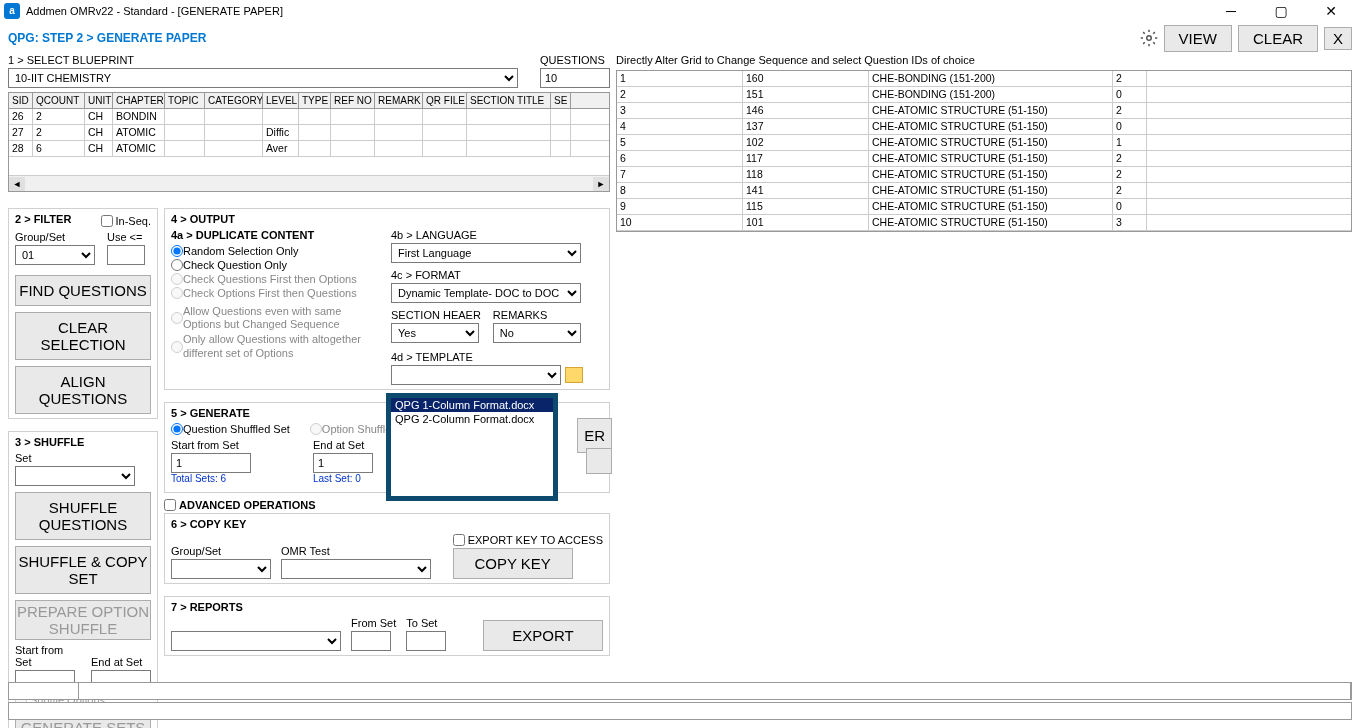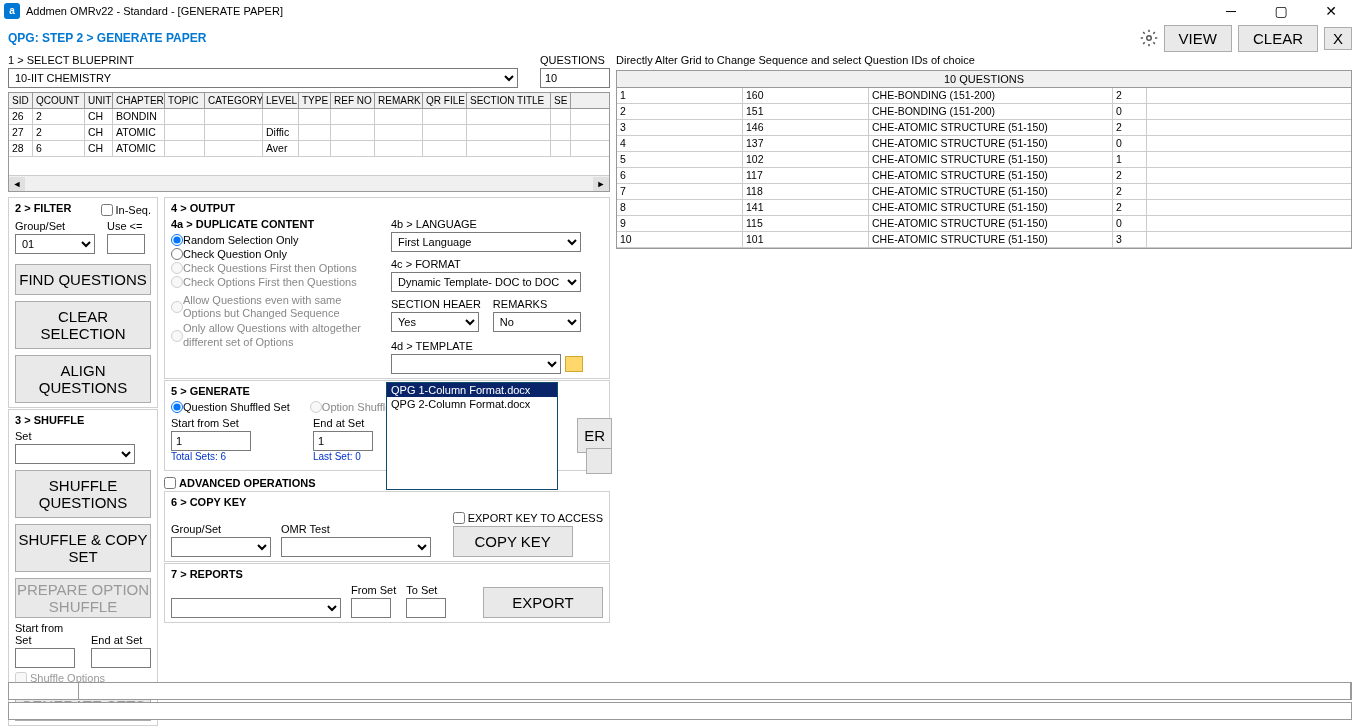--- a/index.html
+++ b/index.html
@@ -23,29 +23,29 @@
 .select { border: 1px solid #7a7a7a; height: 20px; background: #fff; font-size: 11px; padding: 0 2px; }
 .row { display: flex; gap: 12px; align-items: flex-end; margin-bottom: 4px; }
 .col { display: flex; flex-direction: column; }
 .grid { border: 1px solid #999; background: #fff; }
 .grid-header { display: flex; background: #f0f0f0; border-bottom: 1px solid #999; }
 .grid-header .cell { border-right: 1px solid #999; padding: 2px 3px; font-size: 10px; overflow: hidden; white-space: nowrap; }
 .grid-row { display: flex; border-bottom: 1px solid #ccc; }
 .grid-row .cell { border-right: 1px solid #ccc; padding: 1px 3px; font-size: 10.5px; overflow: hidden; white-space: nowrap; height:15px; }
 .scroller { height: 16px; background: #f0f0f0; border-top: 1px solid #ccc; position: relative; display:flex; align-items:center; }
 .scroller .arrow { width: 16px; height: 14px; background: #e0e0e0; text-align:center; font-size:9px; line-height:14px;}
-.panel { border: 1px solid #d0d0d0; padding: 4px 6px; margin-top: 1px; }
+.panel { border: 1px solid #d0d0d0; padding: 4px 6px; margin-top: 12px; }
 .panel-title { font-weight: bold; font-size: 11px; margin-bottom: 4px; }
 .checkbox { display: flex; align-items: center; gap: 3px; font-size: 11px; }
 .checkbox input { width: 12px; height: 12px; }
 .radio { display: flex; align-items: center; gap: 0; font-size: 11px; margin-bottom: 2px; }
 .radio input { width: 12px; height: 12px; }
 .radio.disabled { color: #888; }
 .lbl-blue { color: #0033cc; font-size: 10px; }
-.dropdown-open { position: absolute; background: #fff; border: 1px solid #0c4a6e; z-index: 100; width: 172px; }
+.dropdown-open { position: absolute; background: #fff; border: 5px solid #0c4a6e; z-index: 100; width: 172px; }
 .dropdown-open .opt { padding: 1px 4px; font-size: 11px; }
 .dropdown-open .opt.sel { background: #0a246a; color: #fff; }
 .folder-icon { width:18px; height:16px; background:#ffd86b; border:1px solid #d4a732; display:inline-block; vertical-align:middle; margin-left:4px;}
 .status-dots { color:#c00; font-size:12px; padding:2px 8px;}
 .bottombars { position:absolute; bottom:8px; left:8px; right:8px; }
 .bar { border:1px solid #999; height:18px; background:#fff; margin-top:2px; display:flex;}
 .bar .seg { border-right:1px solid #999; height:100%; }
 </style>
 </head>
 <body>
@@ -340,21 +340,20 @@
           </div>
         </div>
       </div>
     </div>
     <div class="status-dots">...</div>
   </div>
 
   <div class="right">
     <div class="section-label" style="margin-bottom:4px">Directly Alter Grid to Change Sequence and select Question IDs of choice</div>
     <div class="grid">
-      <div style="text-align:center;border-bottom:1px solid #999;padding:2px;background:#f0f0f0">10 QUESTIONS</div>
       <div id="q-grid">
           <div class="grid-row">
             <div class="cell" style="width: 126px;">1</div>
             <div class="cell" style="width: 126px;">160</div>
             <div class="cell" style="width: 244px;">CHE-BONDING (151-200)</div>
             <div class="cell" style="width: 34px;">2</div>
           </div>
           <div class="grid-row">
             <div class="cell" style="width: 126px;">2</div>
             <div class="cell" style="width: 126px;">151</div>

